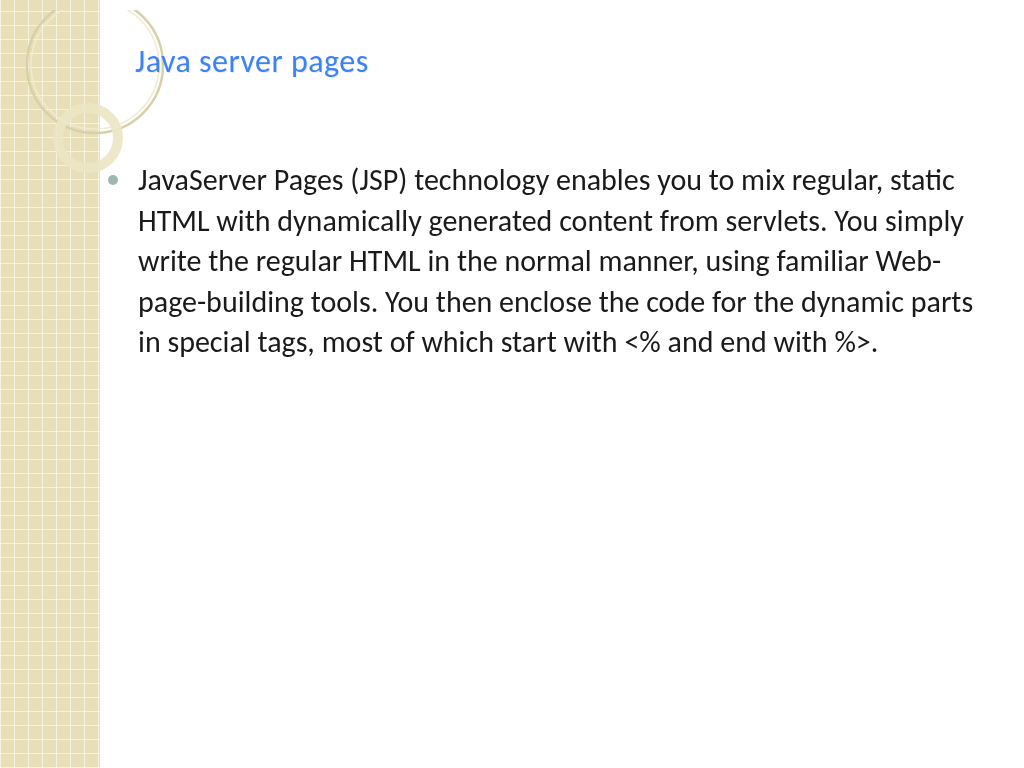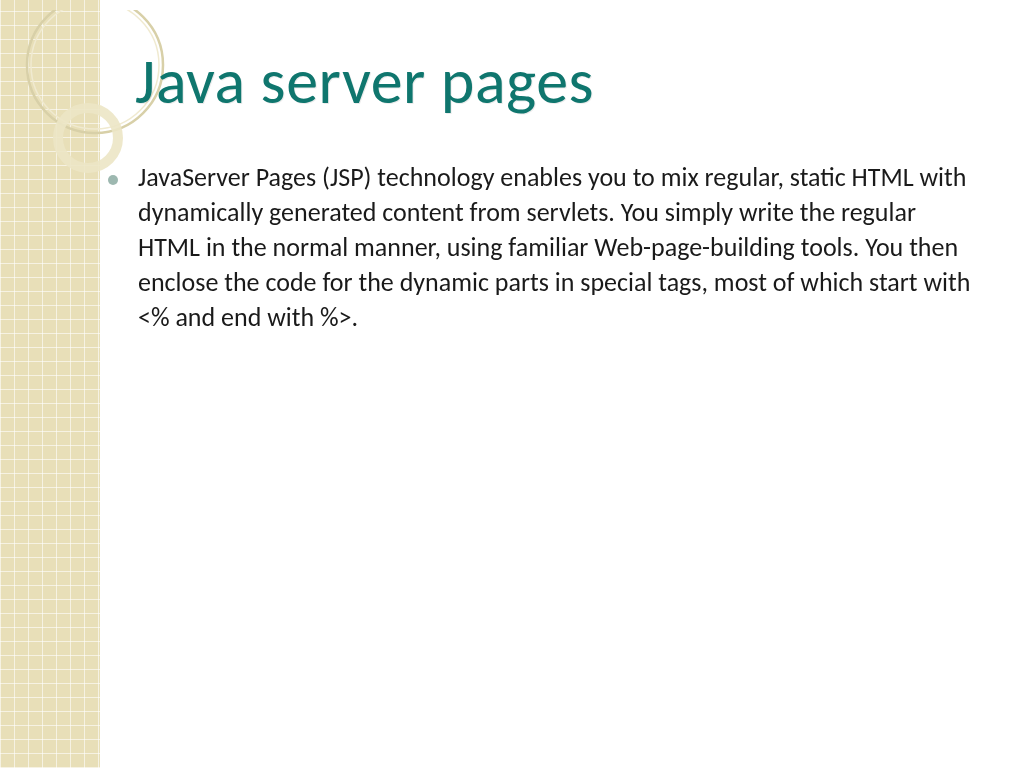--- a/index.html
+++ b/index.html
@@ -31,37 +31,37 @@
       left: 10px;
       top: 10px;
       width: 180px;
       height: 180px;
       pointer-events: none;
     }
     .slide-title {
       position: absolute;
       left: 135px;
       top: 42px;
-      font-size: 64px;
+      font-size: 32px;
       font-weight: 400;
-      color: #0f766e;
+      color: #3b82f6;
       text-shadow: 1px 1px 0 rgba(0,0,0,0.08);
       letter-spacing: 0.5px;
     }
     .content-list {
       position: absolute;
       left: 102px;
       top: 160px;
       width: 880px;
       list-style: none;
     }
     .content-list li {
       position: relative;
       padding-left: 36px;
-      font-size: 26px;
+      font-size: 30px;
       line-height: 1.35;
       color: #1a1a1a;
       font-weight: 400;
     }
     .bullet-dot {
       position: absolute;
       left: 6px;
       top: 15px;
       width: 10px;
       height: 10px;

